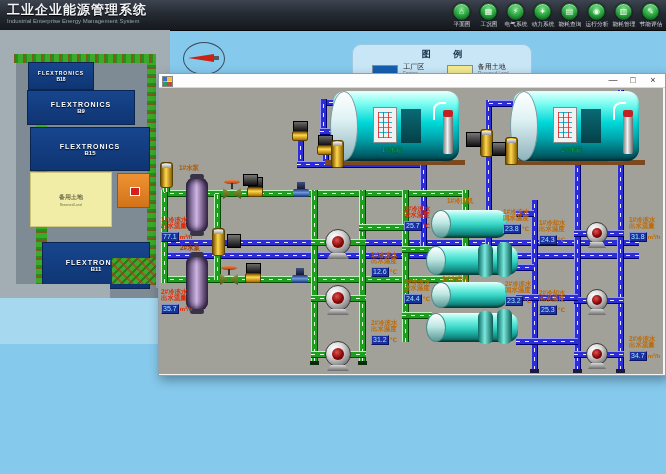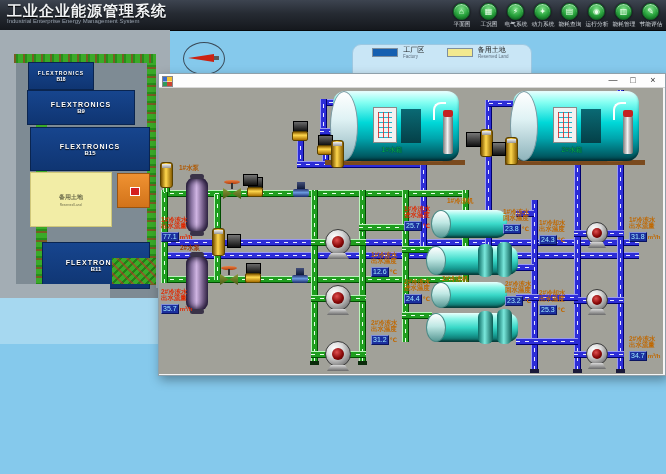--- a/index.html
+++ b/index.html
@@ -4,21 +4,21 @@
 <style>
   html,body{margin:0;padding:0;}
   body{font-family:"Liberation Sans","DejaVu Sans",sans-serif;}
   .screen{position:relative;width:666px;height:474px;overflow:hidden;background:#85c9ec;}
 
   
   .header{position:absolute;left:0;top:0;width:666px;height:30px;
     background:linear-gradient(180deg,#3d4450 0%,#262b33 45%,#15181d 100%);
     border-bottom:1px solid #05070a;}
   .title-block{position:absolute;left:7px;top:3px;}
-  .app-title{color:#f2f4f6;font-size:15px;font-weight:bold;letter-spacing:1px;line-height:15px;text-shadow:0 1px 1px #000;}
+  .app-title{color:#f2f4f6;font-size:13px;font-weight:bold;letter-spacing:1px;line-height:15px;text-shadow:0 1px 1px #000;font-family:Liberation Mono, monospace;}
   .app-subtitle{color:#96a0ac;font-size:6px;line-height:7px;}
   .toolbar{position:absolute;right:2px;top:1px;display:flex;}
   .tool{width:27px;display:flex;flex-direction:column;align-items:center;cursor:pointer;}
   .ticon{width:15px;height:15px;border-radius:50%;margin-top:2px;
     background:radial-gradient(circle at 50% 32%,#7fe08a 0%,#27a23b 55%,#0a4f18 100%);
     border:1px solid #0d6b22;box-shadow:0 0 2px #000,inset 0 1px 1px rgba(255,255,255,.6);
     color:#eaffea;font-size:8px;line-height:15px;text-align:center;}
   .tlabel{color:#d8dde3;font-size:6px;line-height:9px;white-space:nowrap;transform:scale(.95);}
 
   
@@ -236,20 +236,21 @@
     <div class="road" style="left:0;top:254px;width:110px;height:15px;"></div>
     <div class="water" style="left:0;top:268px;width:170px;height:46px;"></div>
   </div>
 
   <div class="compass">
     <div class="ring"></div>
     <div class="needle"></div>
     <div class="tail"></div>
   </div>
   <div class="legend">
+    <div class="legend-title">图 例</div>
     <div class="legend-items">
       <div class="litem">
         <div class="swatch" style="background-color: rgb(21, 95, 176);"></div>
         <div class="ltext">
           <div class="l1">工厂区</div>
           <div class="l2">Factory</div>
         </div>
       </div>
       <div class="litem">
         <div class="swatch" style="background-color: rgb(242, 233, 143);"></div>

